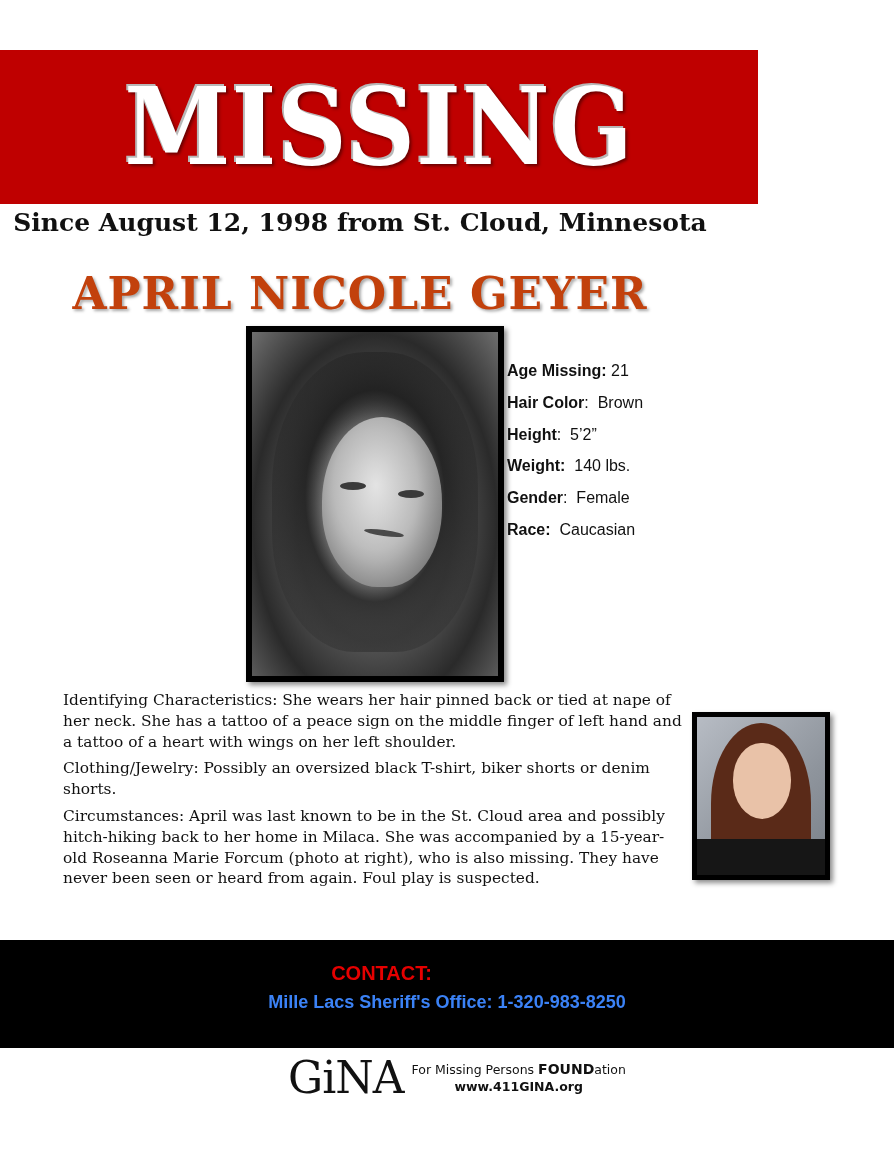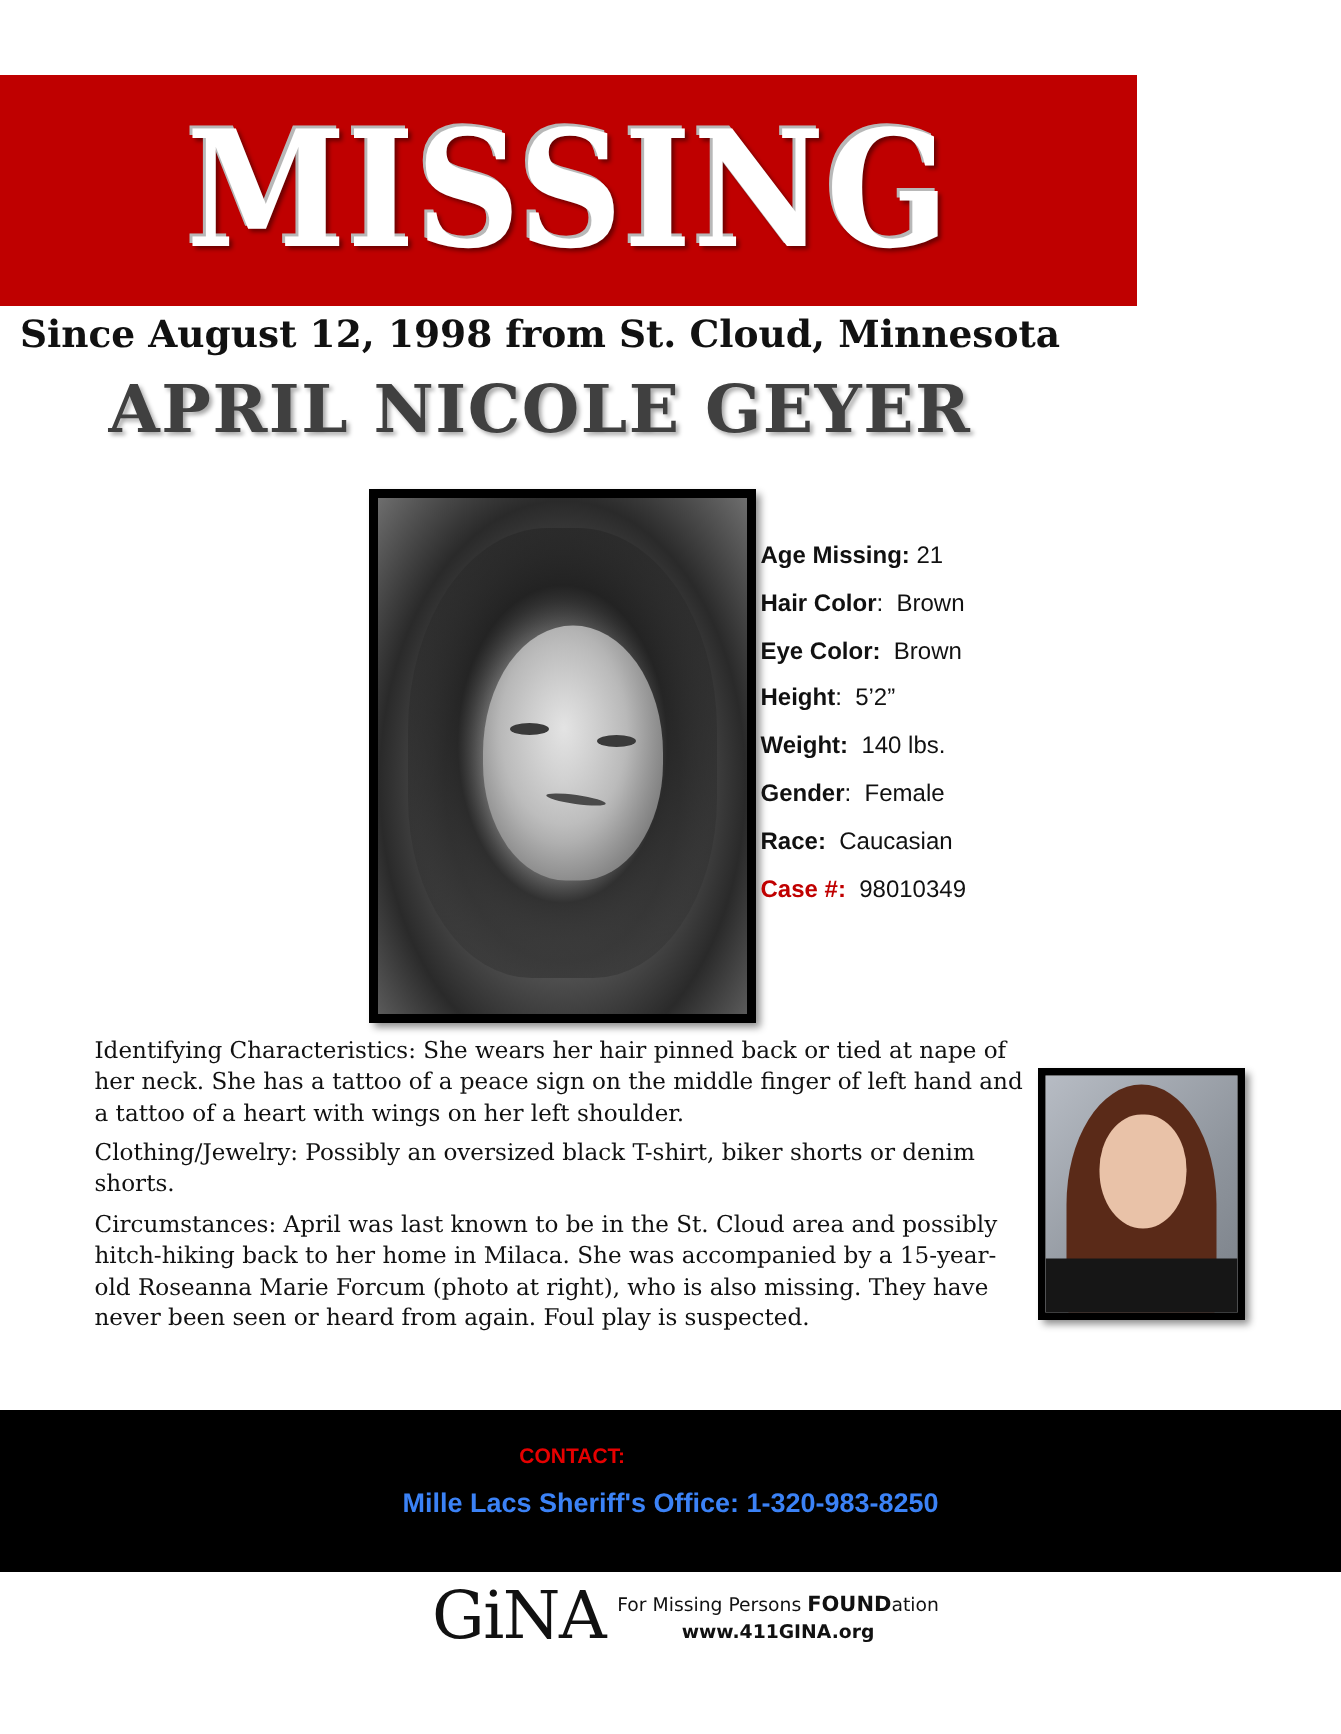--- a/index.html
+++ b/index.html
@@ -5,22 +5,22 @@
   html, body { margin: 0; padding: 0; background: #ffffff; }
   body { width: 894px; height: 1156px; position: relative; overflow: hidden;
          font-family: "Liberation Serif", serif; color: #111; }
   .banner { position: absolute; left: 0; top: 50px; width: 758px; height: 154px;
             background: #bf0000; display: flex; align-items: center; justify-content: center; }
   .banner-title { font-family: "DejaVu Serif", serif; font-weight: bold; font-size: 96px;
                   color: #ffffff; letter-spacing: 1px; transform: scaleY(1.12);
                   text-shadow: -2px -2px 0 #b8b8b8, 2px 2px 3px rgba(0,0,0,0.45); line-height: 1; }
   .since { position: absolute; left: 0; top: 208px; width: 720px; text-align: center;
            font-family: "DejaVu Serif", serif; font-weight: bold; font-size: 25px; color: #111; }
-  .name { position: absolute; left: 0; top: 248px; width: 720px; text-align: center;
-          font-family: "DejaVu Serif", serif; font-weight: bold; font-size: 44px; color: #404040;
+  .name { position: absolute; left: 0; top: 268px; width: 720px; text-align: center;
+          font-family: "DejaVu Serif", serif; font-weight: bold; font-size: 44px; color: #c2410c;
           letter-spacing: 1px; text-shadow: 2px 2px 3px rgba(0,0,0,0.35); }
   .photo-main { position: absolute; left: 246px; top: 326px; width: 246px; height: 344px;
                 border: 6px solid #000; box-shadow: 3px 3px 5px rgba(0,0,0,0.45);
                 background: radial-gradient(ellipse at 50% 55%, #d8d8d8 0%, #a8a8a8 22%, #555 45%, #2a2a2a 70%, #6e6e6e 100%);
                 overflow: hidden; }
   .photo-main .hair { position: absolute; left: 20px; top: 20px; width: 206px; height: 300px;
                       border-radius: 45% 45% 40% 40%; background: radial-gradient(ellipse at 50% 48%, transparent 30%, rgba(20,20,20,0.75) 48%, rgba(40,40,40,0.5) 70%, transparent 85%); }
   .photo-main .face { position: absolute; left: 70px; top: 85px; width: 120px; height: 170px;
                       border-radius: 50% 50% 46% 46%; background: radial-gradient(ellipse at 45% 40%, #e8e8e8 0%, #bdbdbd 45%, #7a7a7a 85%); opacity: 0.9; }
   .photo-main .eye { position: absolute; width: 26px; height: 8px; background: #3a3a3a; border-radius: 50%; }
@@ -36,21 +36,21 @@
   .photo-second { position: absolute; left: 692px; top: 712px; width: 128px; height: 158px;
                   border: 5px solid #000; box-shadow: 3px 3px 5px rgba(0,0,0,0.45);
                   background: linear-gradient(135deg, #b7bcc4 0%, #8e949c 60%, #7a8088 100%); overflow: hidden; }
   .photo-second .hair2 { position: absolute; left: 14px; top: 6px; width: 100px; height: 160px;
                          background: #5a2a18; border-radius: 50% 50% 10% 10%; }
   .photo-second .face2 { position: absolute; left: 36px; top: 26px; width: 58px; height: 76px;
                          background: #e9c2a8; border-radius: 48% 48% 50% 50%; }
   .photo-second .shirt { position: absolute; left: 0; top: 122px; width: 128px; height: 40px; background: #161616; }
   .contact-band { position: absolute; left: 0; top: 940px; width: 894px; height: 108px; background: #000; }
   .contact-title { position: absolute; left: 0; top: 962px; width: 763px; text-align: center;
-                   font-family: "Liberation Sans", sans-serif; font-weight: bold; font-size: 14px; color: #e60000; }
+                   font-family: "Liberation Sans", sans-serif; font-weight: bold; font-size: 20px; color: #e60000; }
   .contact-line { position: absolute; left: 0; top: 992px; width: 894px; text-align: center;
                   font-family: "Liberation Sans", sans-serif; font-weight: bold; font-size: 18px; color: #3b82f6; }
   .logo { position: absolute; left: 288px; top: 1056px; display: flex; align-items: center; }
   .logo-mark { font-family: "DejaVu Serif", serif; font-weight: normal; font-size: 44px; color: #111; letter-spacing: -1px; line-height: 1; }
   .logo-text { margin-left: 8px; font-family: "DejaVu Sans", sans-serif; font-size: 12.5px; color: #111; text-align: center; line-height: 17px; }
   .logo-text .found { font-weight: bold; font-size: 14px; }
   .logo-text .url { font-weight: bold; }
 </style>
 </head>
 <body>
@@ -66,26 +66,24 @@
   <div class="hair"></div>
   <div class="face"></div>
   <div class="eye" style="left:88px;top:150px;"></div>
   <div class="eye" style="left:146px;top:158px;"></div>
   <div class="mouth"></div>
 </div>
 
 <div class="details">
   <div class="detail-row"><span class="lbl">Age Missing:</span><span> 21</span></div>
   <div class="detail-row"><span class="lbl">Hair Color</span><span>:  Brown</span></div>
-  <div class="detail-row"><span class="lbl">Eye Color:</span><span>  Brown</span></div>
   <div class="detail-row"><span class="lbl">Height</span><span>:  5’2”</span></div>
   <div class="detail-row"><span class="lbl">Weight:</span><span>  140 lbs.</span></div>
   <div class="detail-row"><span class="lbl">Gender</span><span>:  Female</span></div>
   <div class="detail-row"><span class="lbl">Race:</span><span>  Caucasian</span></div>
-  <div class="detail-row red"><span class="lbl">Case #:</span><span>  98010349</span></div>
 </div>
 
 <div class="body-text">
   <p><b>Identifying Characteristics:</b><span>  She wears her hair pinned back or tied at nape of her neck. She has a tattoo of a peace sign on the middle finger of left hand and a tattoo of a heart with wings on her left shoulder.</span></p>
   <p><b>Clothing/Jewelry:</b><span>  Possibly an oversized black T-shirt, biker shorts or denim shorts.</span></p>
   <p><b>Circumstances:</b><span>  April was last known to be in the St. Cloud area and possibly hitch-hiking back to her home in Milaca. She was accompanied by a 15-year-old </span><b>Roseanna Marie Forcum</b><span> (photo at right), who is also missing. They have never been seen or heard from again. Foul play is suspected.</span></p>
 </div>
 
 <div class="photo-second">
   <div class="hair2"></div>

